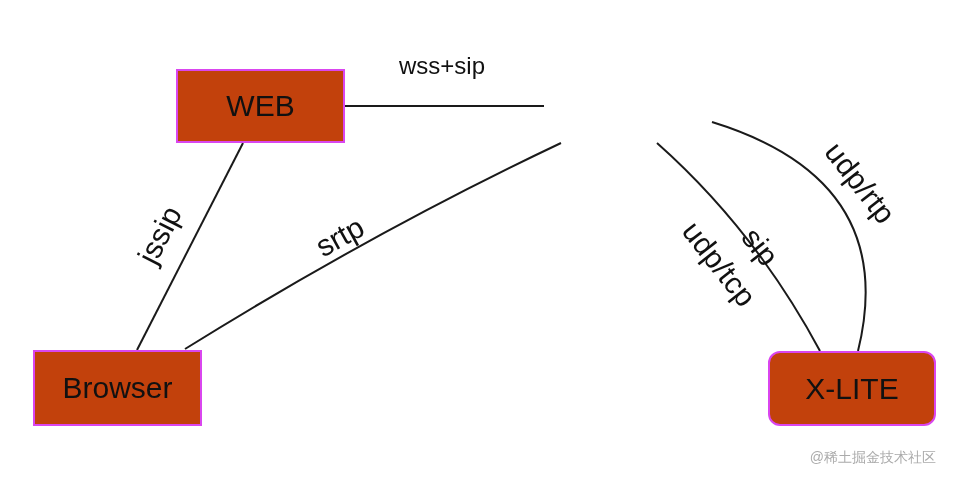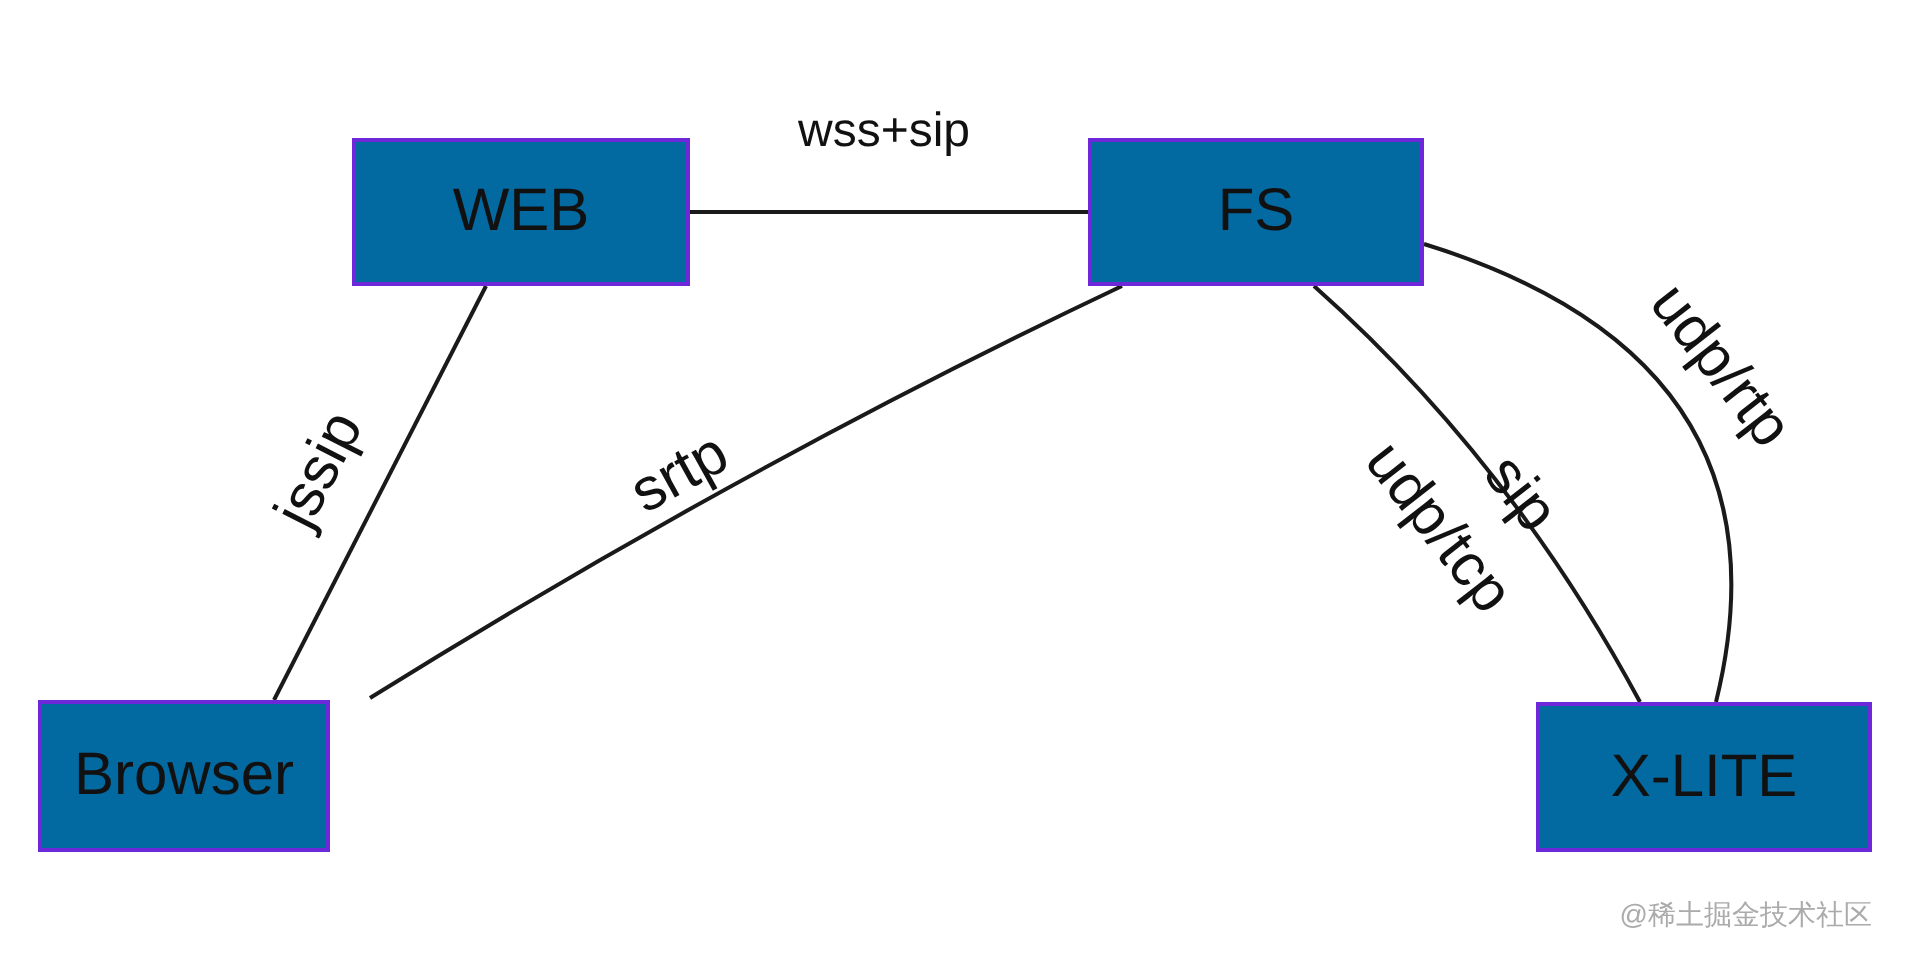--- a/index.html
+++ b/index.html
@@ -14,33 +14,33 @@
   }
   #wires {
     position: absolute;
     left: 0; top: 0;
     width: 960px; height: 490px;
     z-index: 1;
   }
   .node {
     position: absolute;
     z-index: 2;
-    background: #0369a1;
-    border: 2px solid #6d28d9;
+    background: #c2410c;
+    border: 2px solid #d946ef;
     display: flex;
     align-items: center;
     justify-content: center;
     font-size: 30px;
     color: #111111;
     box-sizing: border-box;
   }
   .node-web     { left: 176px; top:  69px; width: 169px; height: 74px; }
   .node-fs      { left: 544px; top:  69px; width: 168px; height: 74px; }
-  .node-browser { left:  19px; top: 350px; width: 146px; height: 76px; }
-  .node-xlite   { left: 768px; top: 351px; width: 168px; height: 75px; }
+  .node-browser { left:  33px; top: 350px; width: 169px; height: 76px; }
+  .node-xlite   { left: 768px; top: 351px; width: 168px; height: 75px; border-radius: 12px; }
   .edge-label {
     position: absolute;
     z-index: 3;
     font-size: 30px;
     color: #111111;
     white-space: nowrap;
   }
   .lbl-wss-sip { left: 442px; top:  66px; transform: translate(-50%,-50%); font-size: 24px; }
   .lbl-jssip   { left: 160px; top: 235px; transform: translate(-50%,-50%) rotate(-63deg); }
   .lbl-srtp    { left: 340px; top: 237px; transform: translate(-50%,-50%) rotate(-29deg); }
@@ -74,23 +74,20 @@
     <path d="M243,143 L137,350" stroke="#1a1a1a" stroke-width="2" fill="none"></path>
     <path d="M185,349 Q373,232 561,143" stroke="#1a1a1a" stroke-width="2" fill="none"></path>
     <path d="M657,143 Q755,230 820,351" stroke="#1a1a1a" stroke-width="2" fill="none"></path>
     <path d="M712,122 Q900,180 858,351" stroke="#1a1a1a" stroke-width="2" fill="none"></path>
   </svg>
 
   <div class="node node-web">
     <span>WEB</span>
   </div>
 
-  <div class="node node-fs">
-    <span>FS</span>
-  </div>
 
   <div class="node node-browser">
     <span>Browser</span>
   </div>
 
   <div class="node node-xlite">
     <span>X-LITE</span>
   </div>
 
   <div class="edge-label lbl-wss-sip">wss+sip</div>

